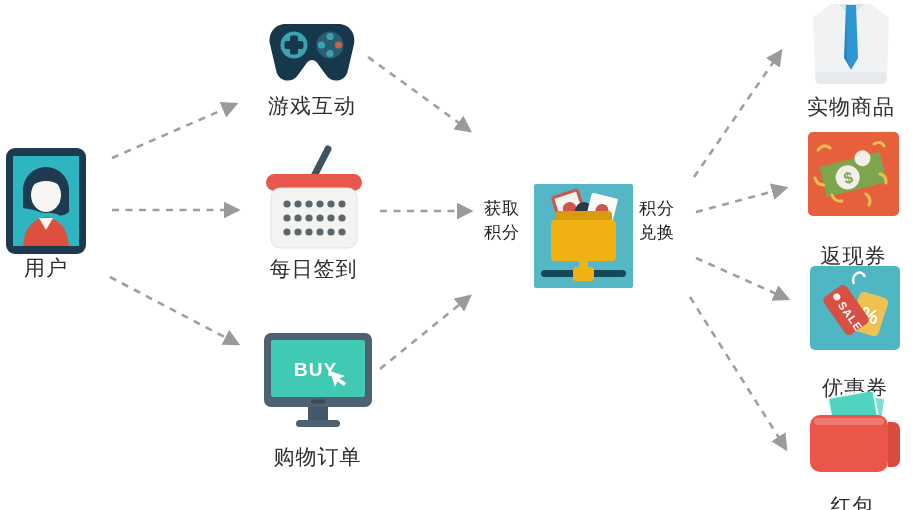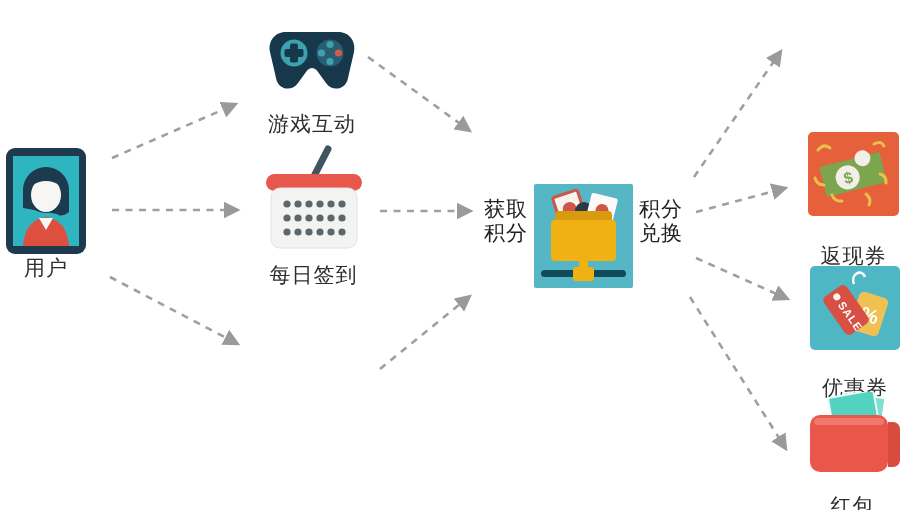--- a/index.html
+++ b/index.html
@@ -11,21 +11,21 @@
   .node { position:absolute; display:flex; flex-direction:column; align-items:center; }
   .node .label {
     font-size:21px; color:#2e2e2e; letter-spacing:1px; text-align:center;
     white-space:nowrap;
   }
   .center-square {
     position:absolute; left:534px; top:184px; width:99px; height:104px;
     background:#55b7c5; border-radius:2px;
   }
   .center-text {
-    position:absolute; font-size:21px; color:#222; line-height:24px;
+    position:absolute; font-size:17px; color:#222; line-height:24px;
     white-space:pre-line; letter-spacing:1px;
   }
   #points-left-label  { left:484px; top:197px; }
   #points-right-label { left:639px; top:197px; }
   .sq { border-radius:4px; }
 </style>
 </head>
 <body>
 
 <div id="scene">
@@ -57,21 +57,21 @@
       <path d="M17,98 Q19,72 40,69 Q61,72 63,98 Z" fill="#dd4f3e"></path>
       <path d="M33,70 L40,82 L47,70 Z" fill="#f6f6f4"></path>
       <circle cx="40" cy="42" r="23" fill="#1e3a4f"></circle>
       <path d="M17,42 h46 v22 q-8,6 -12,2 l-34,-6 Z" fill="#1e3a4f"></path>
       <ellipse cx="40" cy="47" rx="15" ry="17" fill="#f6f6f4"></ellipse>
       <path d="M25,38 q15,-10 30,0 l0,-6 q-15,-9 -30,0 Z" fill="#1e3a4f"></path>
     </svg>
     <div class="label" style="">用户</div>
   </div>
 
-  <div class="node" style="left:252px; top:28px; width:120px;gap:10px;">
+  <div class="node" style="left:252px; top:20px; width:120px;">
     <svg width="92" height="68" viewBox="0 0 92 68">
       <path d="M20,4 C8,4 2,14 4,24 L10,50 C12,62 26,64 32,55 L40,44 C42,41 44,40 46,40 C48,40 50,41 52,44 L60,55 C66,64 80,62 82,50 L88,24 C90,14 84,4 72,4 Z" fill="#17374b"></path>
       <circle cx="28" cy="25" r="13.5" fill="#3ba3b0"></circle>
       <rect x="24" y="15.5" width="8" height="19" rx="2" fill="#17374b"></rect>
       <rect x="18.5" y="21" width="19" height="8" rx="2" fill="#17374b"></rect>
       <circle cx="64" cy="25" r="13.5" fill="#2a5d72"></circle>
       <circle cx="64" cy="16.5" r="3.6" fill="#3ba3b0"></circle>
       <circle cx="55.5" cy="25" r="3.6" fill="#3ba3b0"></circle>
       <circle cx="64" cy="33.5" r="3.6" fill="#3ba3b0"></circle>
       <circle cx="72.5" cy="25" r="3.6" fill="#cf5c4d"></circle>
@@ -98,23 +98,35 @@
           <circle cx="69" cy="74" r="3.6"></circle>
           <circle cx="80" cy="74" r="3.6"></circle>
         <circle cx="25" cy="88" r="3.6"></circle>
           <circle cx="36" cy="88" r="3.6"></circle>
           <circle cx="47" cy="88" r="3.6"></circle>
           <circle cx="58" cy="88" r="3.6"></circle>
           <circle cx="69" cy="88" r="3.6"></circle>
           <circle cx="80" cy="88" r="3.6"></circle>
       </g>
     </svg>
-    <div class="label" style="margin-top:7px;">每日签到</div>
-  </div>
-
+    <div class="label" style="margin-top:1px;">每日签到</div>
+  </div>
+
+  <div class="node" style="left:260px; top:333px; width:115px;">
+    <svg width="108" height="100" viewBox="0 0 108 100">
+      <rect x="0" y="0" width="108" height="74" rx="7" fill="#4e6170"></rect>
+      <rect x="7" y="7" width="94" height="57" rx="2" fill="#40c9b3"></rect>
+      <text x="30" y="43" font-size="19" font-weight="bold" fill="#ffffff" letter-spacing="1">BUY</text>
+      <polygon points="66,38 71,54 73.5,48.5 80,53 82,50 75.5,45.5 81,43" fill="#ffffff"></polygon>
+      <rect x="47" y="66.5" width="14" height="4" rx="2" fill="#3a4a57"></rect>
+      <rect x="44" y="74" width="20" height="13" fill="#45586a"></rect>
+      <rect x="32" y="87" width="44" height="7" rx="3.5" fill="#4e6170"></rect>
+    </svg>
+    <div class="label" style="margin-top:10px;">购物订单</div>
+  </div>
 
   <div class="center-square">
     <svg width="99" height="104" viewBox="0 0 99 104">
       <g transform="rotate(-18 36 26)">
         <rect x="23" y="9" width="26" height="33" rx="2" fill="#f7f3ee" stroke="#cf5548" stroke-width="3"></rect>
         <circle cx="36" cy="25" r="7" fill="#cf5548"></circle>
       </g>
       <circle cx="50" cy="27" r="9" fill="#2c3a46"></circle>
       <g transform="rotate(14 66 26)">
         <rect x="54" y="11" width="27" height="29" rx="2" fill="#fbfaf6"></rect>
@@ -125,20 +137,30 @@
       <rect x="45" y="77" width="9" height="12" fill="#f0b112"></rect>
       <rect x="7" y="86" width="85" height="7" rx="3.5" fill="#134a59"></rect>
       <rect x="39" y="83" width="21" height="14" rx="3" fill="#f0b112"></rect>
     </svg>
   </div>
   <div class="center-text" id="points-left-label">获取
 积分</div>
   <div class="center-text" id="points-right-label">积分
 兑换</div>
 
+  <div class="node" style="left:800px; top:2px; width:102px;">
+    <svg width="102" height="84" viewBox="0 0 102 84">
+      <path d="M31,2 L13,16 L15,72 Q15,82 25,82 L77,82 Q87,82 87,72 L89,16 L71,2 Z" fill="#f1f2f4"></path>
+      <rect x="15" y="70" width="72" height="12" rx="5" fill="#e7eaec"></rect>
+      <path d="M38,2 L51,15 L64,2 Z" fill="#dfe3e6"></path>
+      <polygon points="46,3 50,3 50,66 44,56" fill="#2383bd"></polygon>
+      <polygon points="46,3 56,3 58,56 51,68 47,58" fill="#2e96d3"></polygon>
+    </svg>
+    <div class="label" style="margin-top:7px;">实物商品</div>
+  </div>
 
   <div class="node" style="left:808px; top:132px; width:91px;">
     <svg class="sq" width="91" height="84" viewBox="0 0 91 84" style="background:#e5603b; border-radius:5px;">
       <g transform="rotate(-14 45 42)">
         <rect x="14" y="27" width="62" height="31" fill="#7ca54d"></rect>
         <circle cx="58" cy="29" r="8" fill="#f2efe9"></circle>
         <circle cx="39" cy="44" r="12" fill="#f2efe9"></circle>
         <text x="35" y="50" font-size="16" font-weight="bold" fill="#7ca54d">$</text>
       </g>
       <g stroke="#e8c04b" stroke-width="3" stroke-linecap="round" fill="none">

